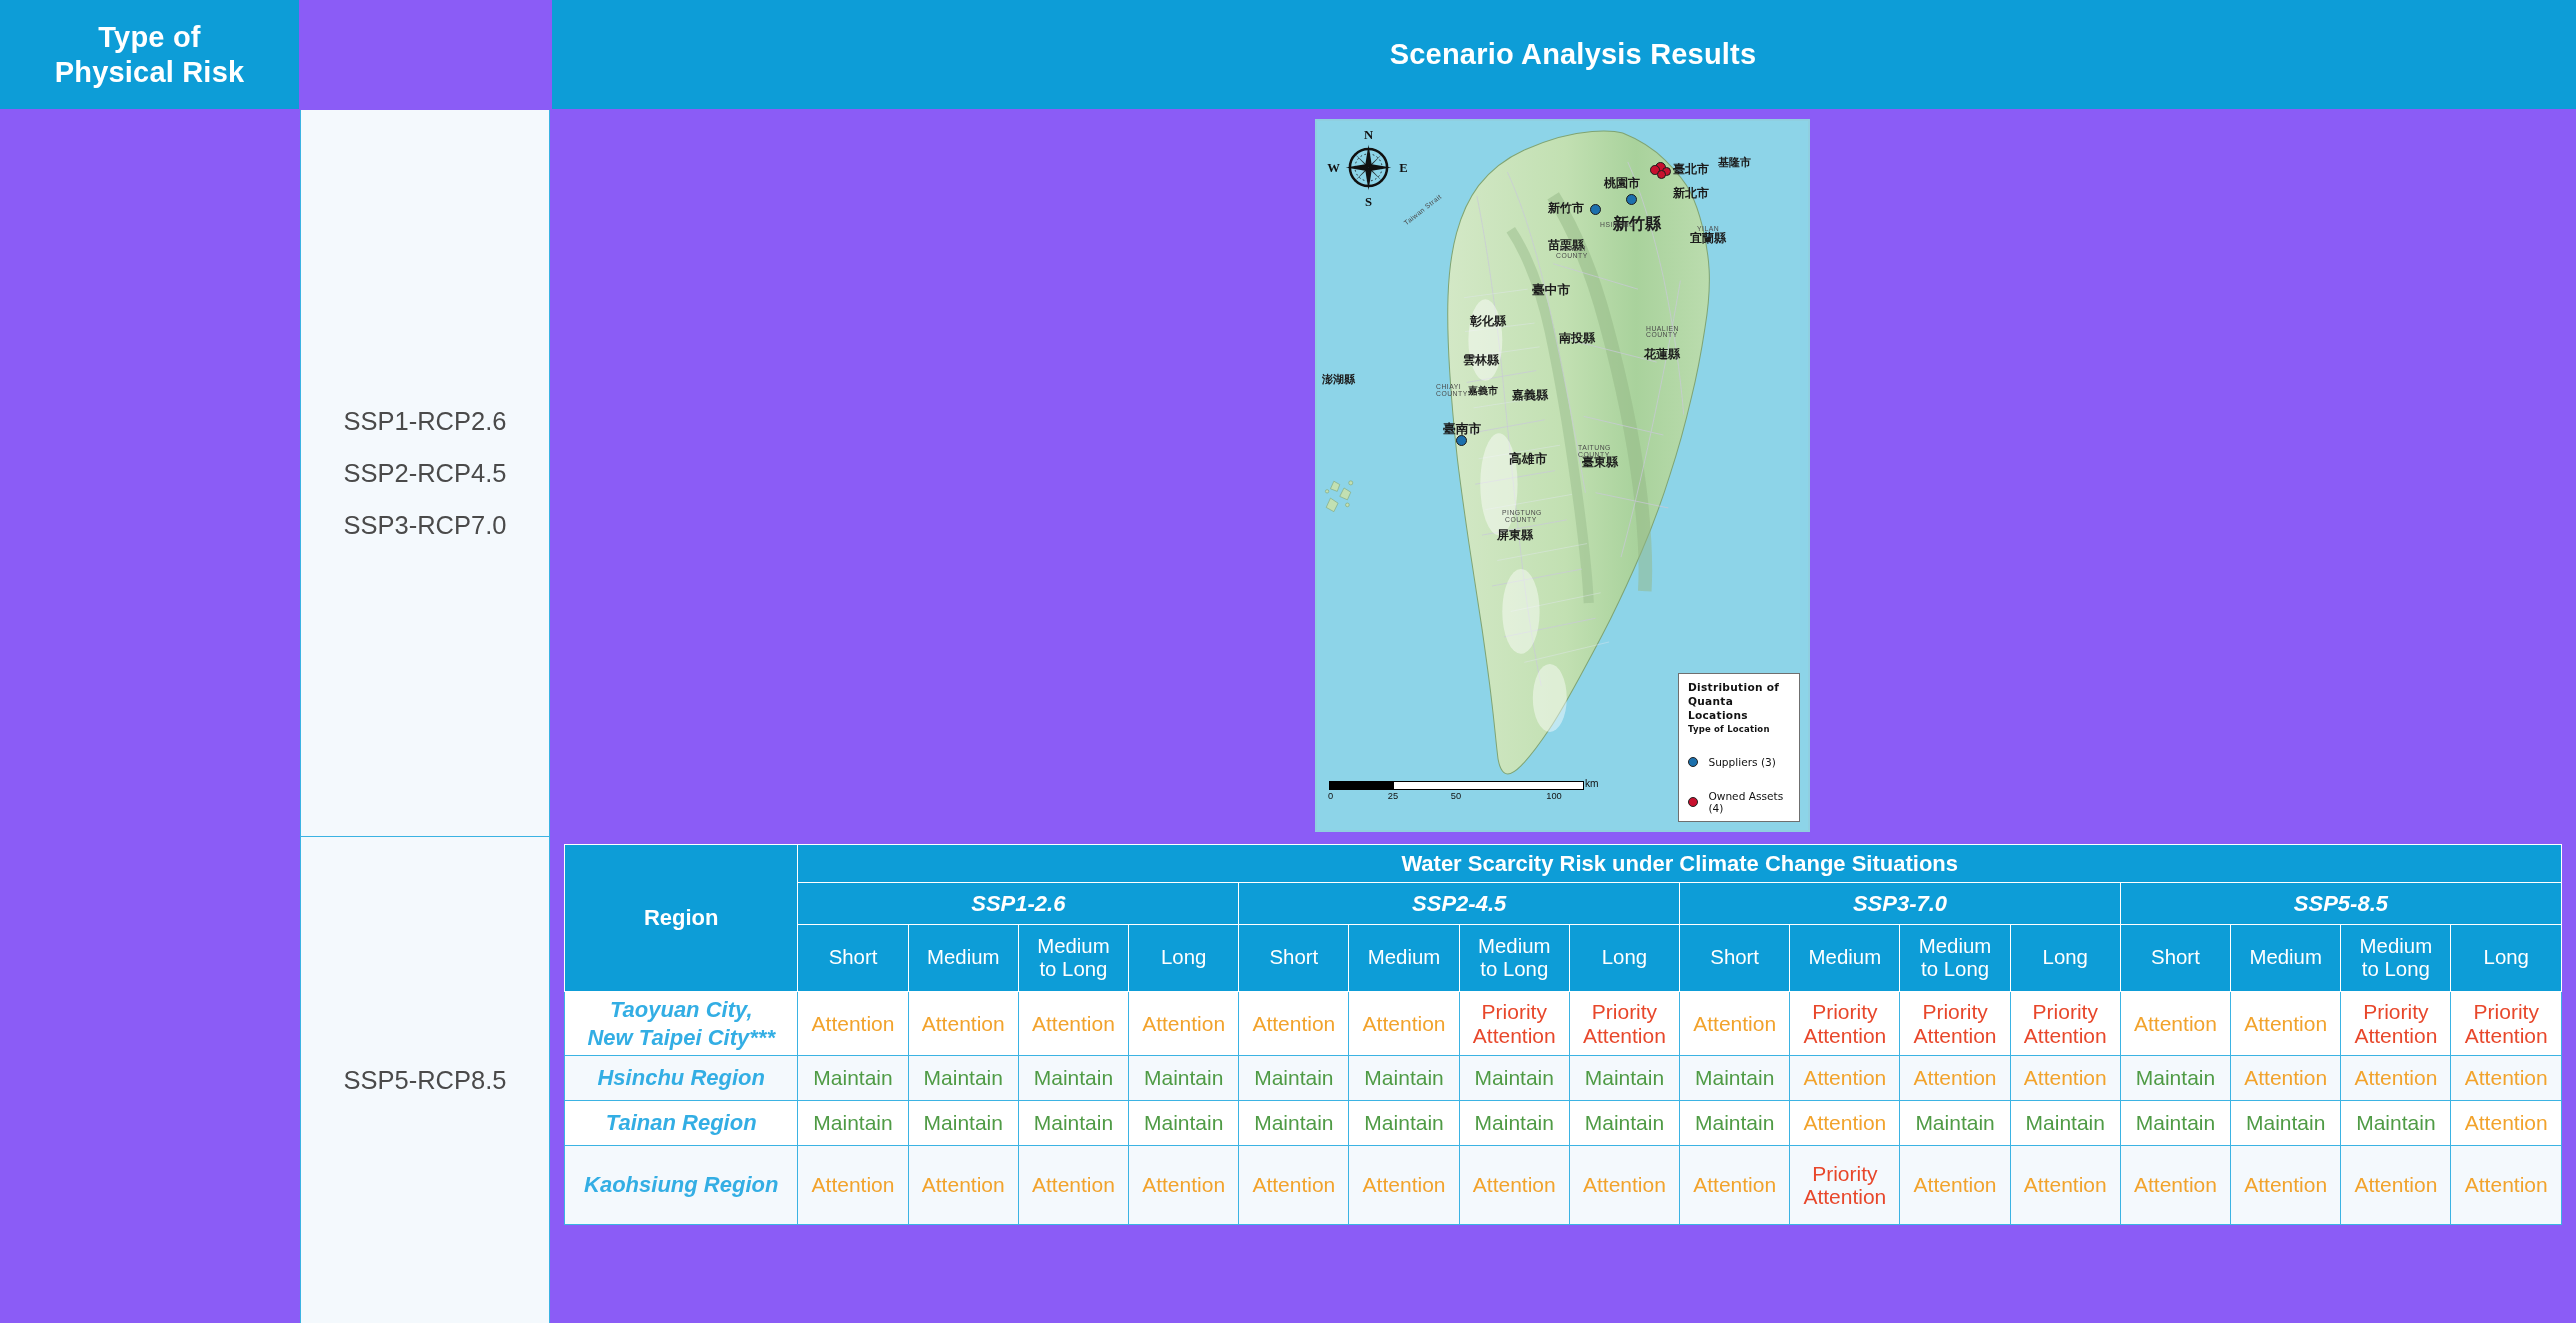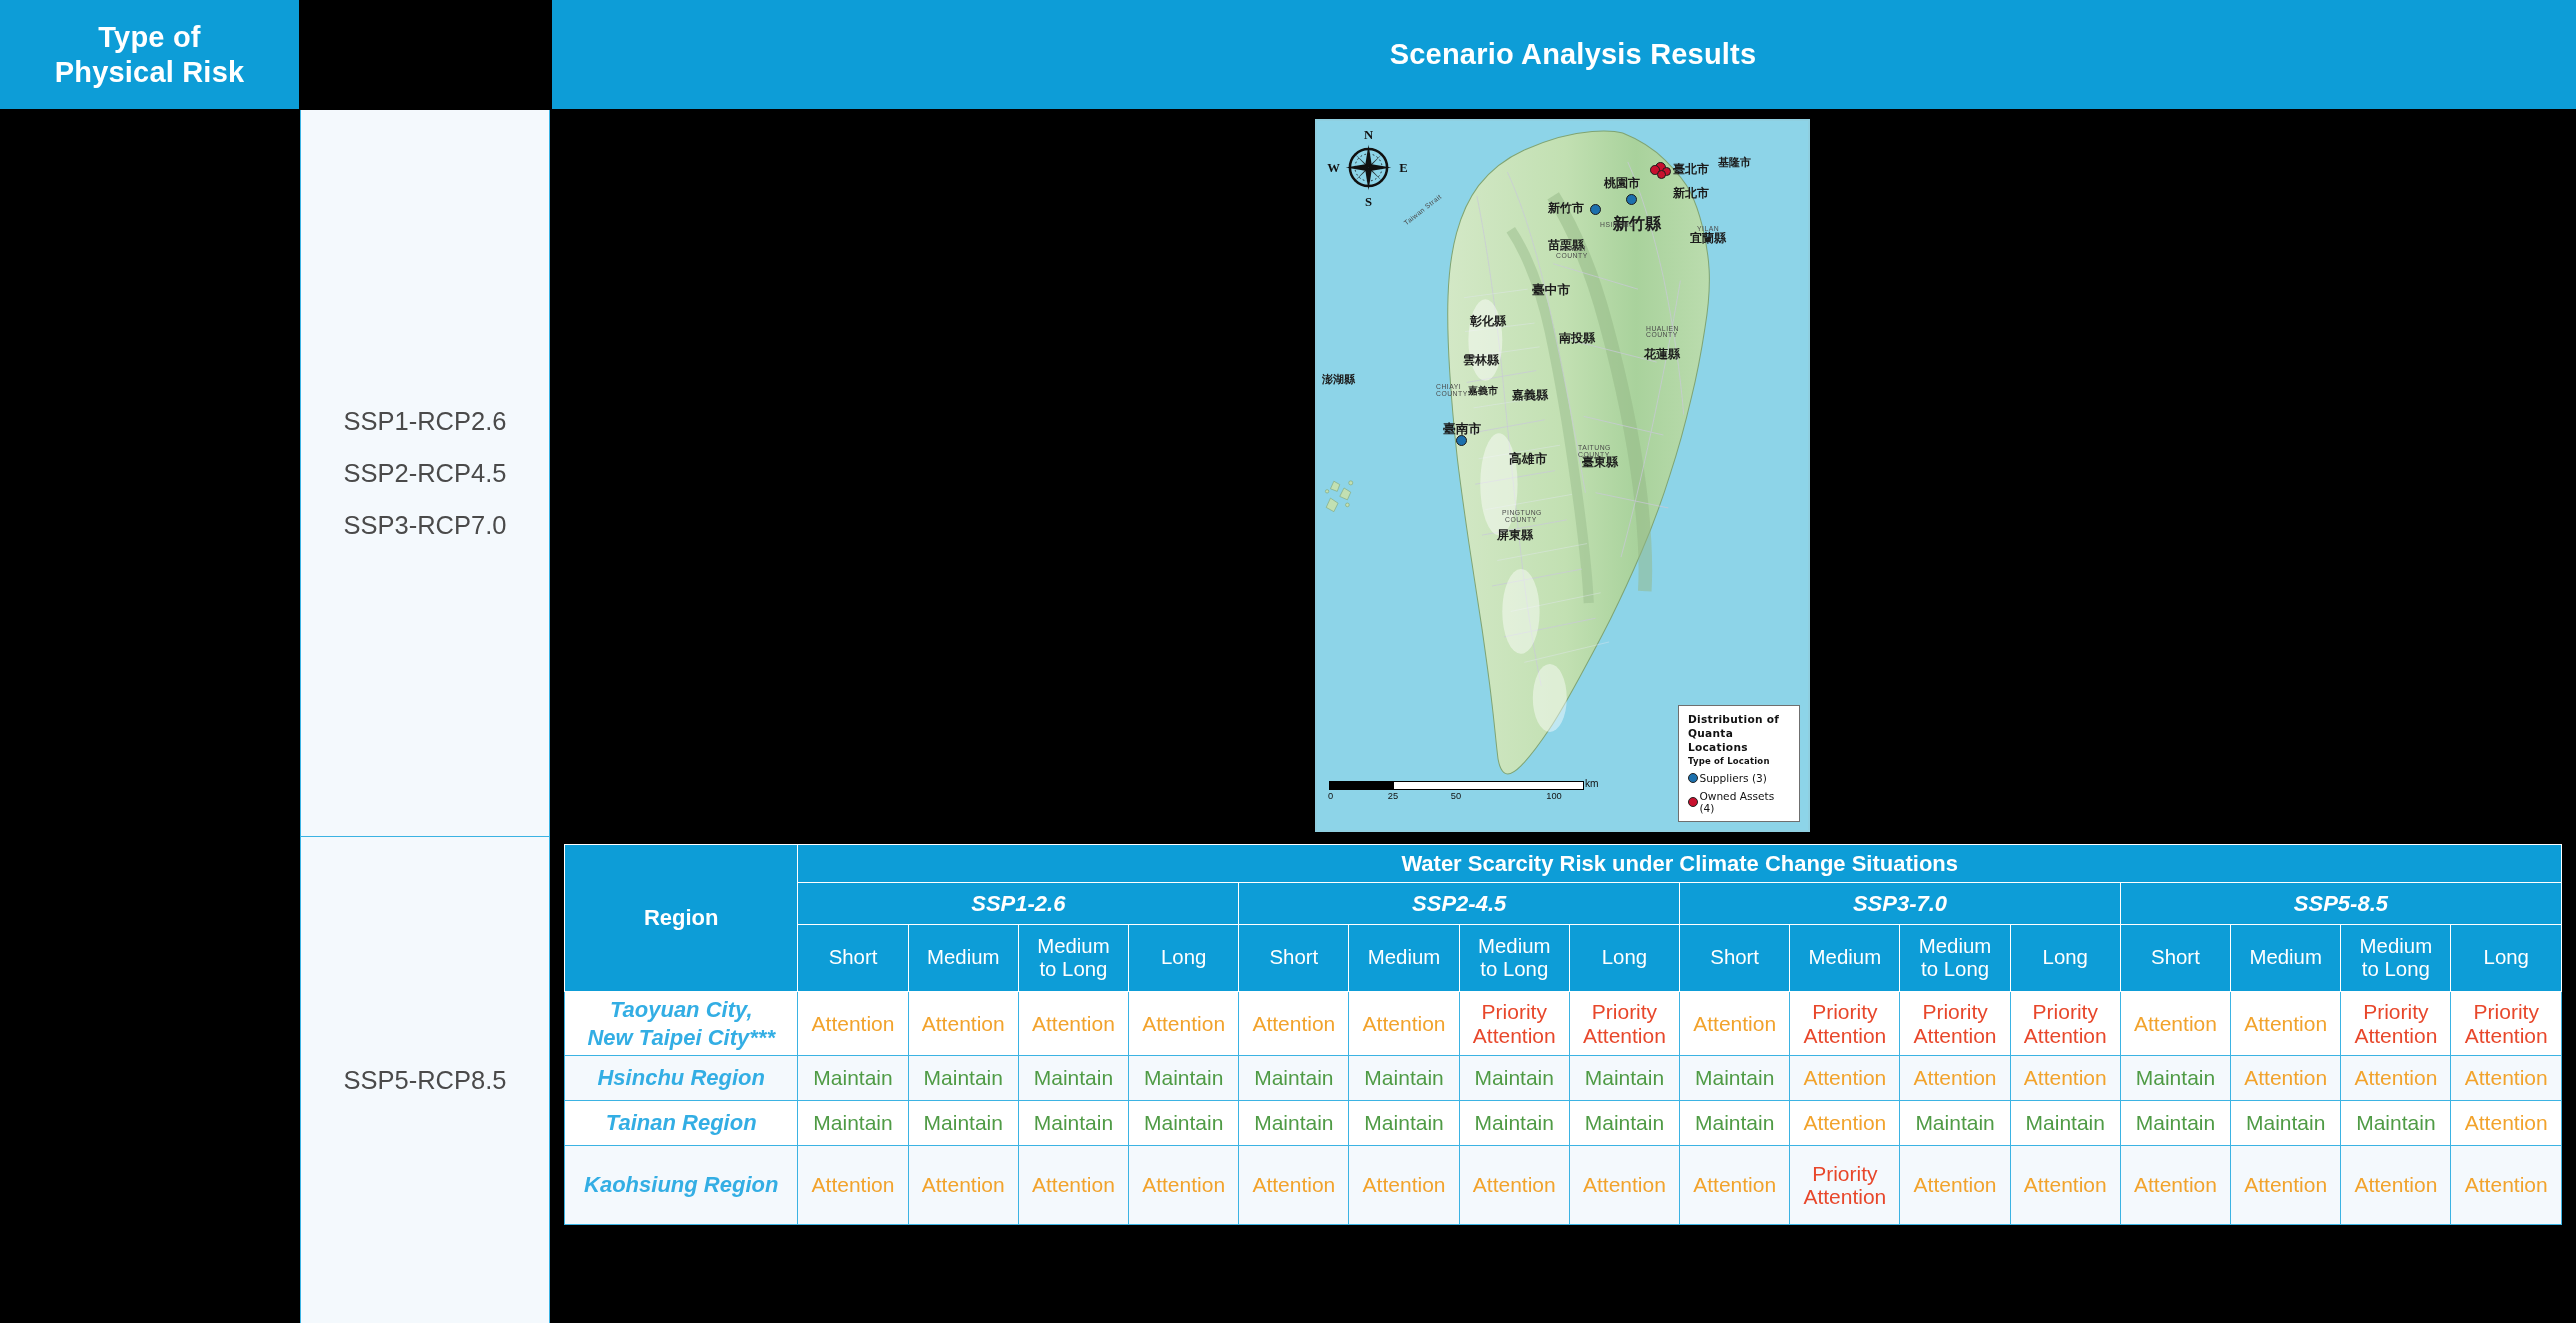--- a/index.html
+++ b/index.html
@@ -2,21 +2,21 @@
 <html style="font-size:13.6px"><head>
 <meta charset="utf-8">
 <style>
   html,body{margin:0;padding:0;background:#ffffff;}
   body{
     width:2576px;height:1323px;
     font-family:"Liberation Sans", sans-serif;
     -webkit-font-smoothing:antialiased;
     overflow:hidden;
   }
-  .sheet{position:relative;width:2576px;height:1323px;background:#000000;}
+  .sheet{position:relative;width:2576px;height:1323px;background:#8b5cf6;}
 
   
   .hdr{position:absolute;top:0;left:0;height:109px;background:#0D9DD7;color:#fff;
        display:flex;align-items:center;justify-content:center;text-align:center;
        font-weight:bold;letter-spacing:0.2px;box-sizing:border-box;}
   .hdr-risk{left:0;width:299px;font-size:29px;line-height:1.18;}
   .hdr-scn{left:300px;width:250px;font-size:29px;}
   .hdr-res{left:552px;width:2024px;font-size:29px;padding-left:18px;}
 
   
@@ -56,21 +56,21 @@
   .dot{position:absolute;border-radius:50%;border:0.8px solid #1c1c1c;}
   .dot.sup{background:#1C70AD;}
   .dot.own{background:#C8102E;}
 
   .legend{position:absolute;right:7.6px;bottom:7.6px;width:122px;background:#fff;border:0.8px solid #6f6f6f;
           padding:7.6px 8.5px 7.6px 8.5px;box-sizing:border-box;}
   .legend .t1{font-size:10.6px;font-weight:bold;color:#111;line-height:1.28;letter-spacing:0.3px;
               font-family:"DejaVu Sans",sans-serif;}
   .legend .t2{font-size:8.5px;font-weight:bold;color:#111;margin-top:1.7px;letter-spacing:0.2px;
               font-family:"DejaVu Sans",sans-serif;}
-  .legend .row{display:flex;align-items:center;gap:1px;margin-top:6px;font-size:10.6px;color:#111;
+  .legend .row{display:flex;align-items:center;gap:10px;margin-top:22px;font-size:10.6px;color:#111;
                font-family:"DejaVu Sans",sans-serif;}
   .legend .sw{width:8.5px;height:8.5px;border-radius:50%;border:0.8px solid #222;flex:0 0 auto;}
 
   .scalebar{position:absolute;left:12px;bottom:25.5px;width:255px;}
   .sb-bars{display:flex;height:9.3px;border:0.8px solid #000;box-sizing:border-box;}
   .sb-bars i{display:block;height:100%;}
   .sb-ticks{position:relative;height:13.6px;margin-top:0.8px;}
   .sb-ticks span{position:absolute;font-size:9.3px;color:#111;transform:translateX(-50%);
                  font-family:"Liberation Sans",sans-serif;}
   .sb-km{position:absolute;left:256px;top:-2.5px;font-size:10.2px;color:#111;}

